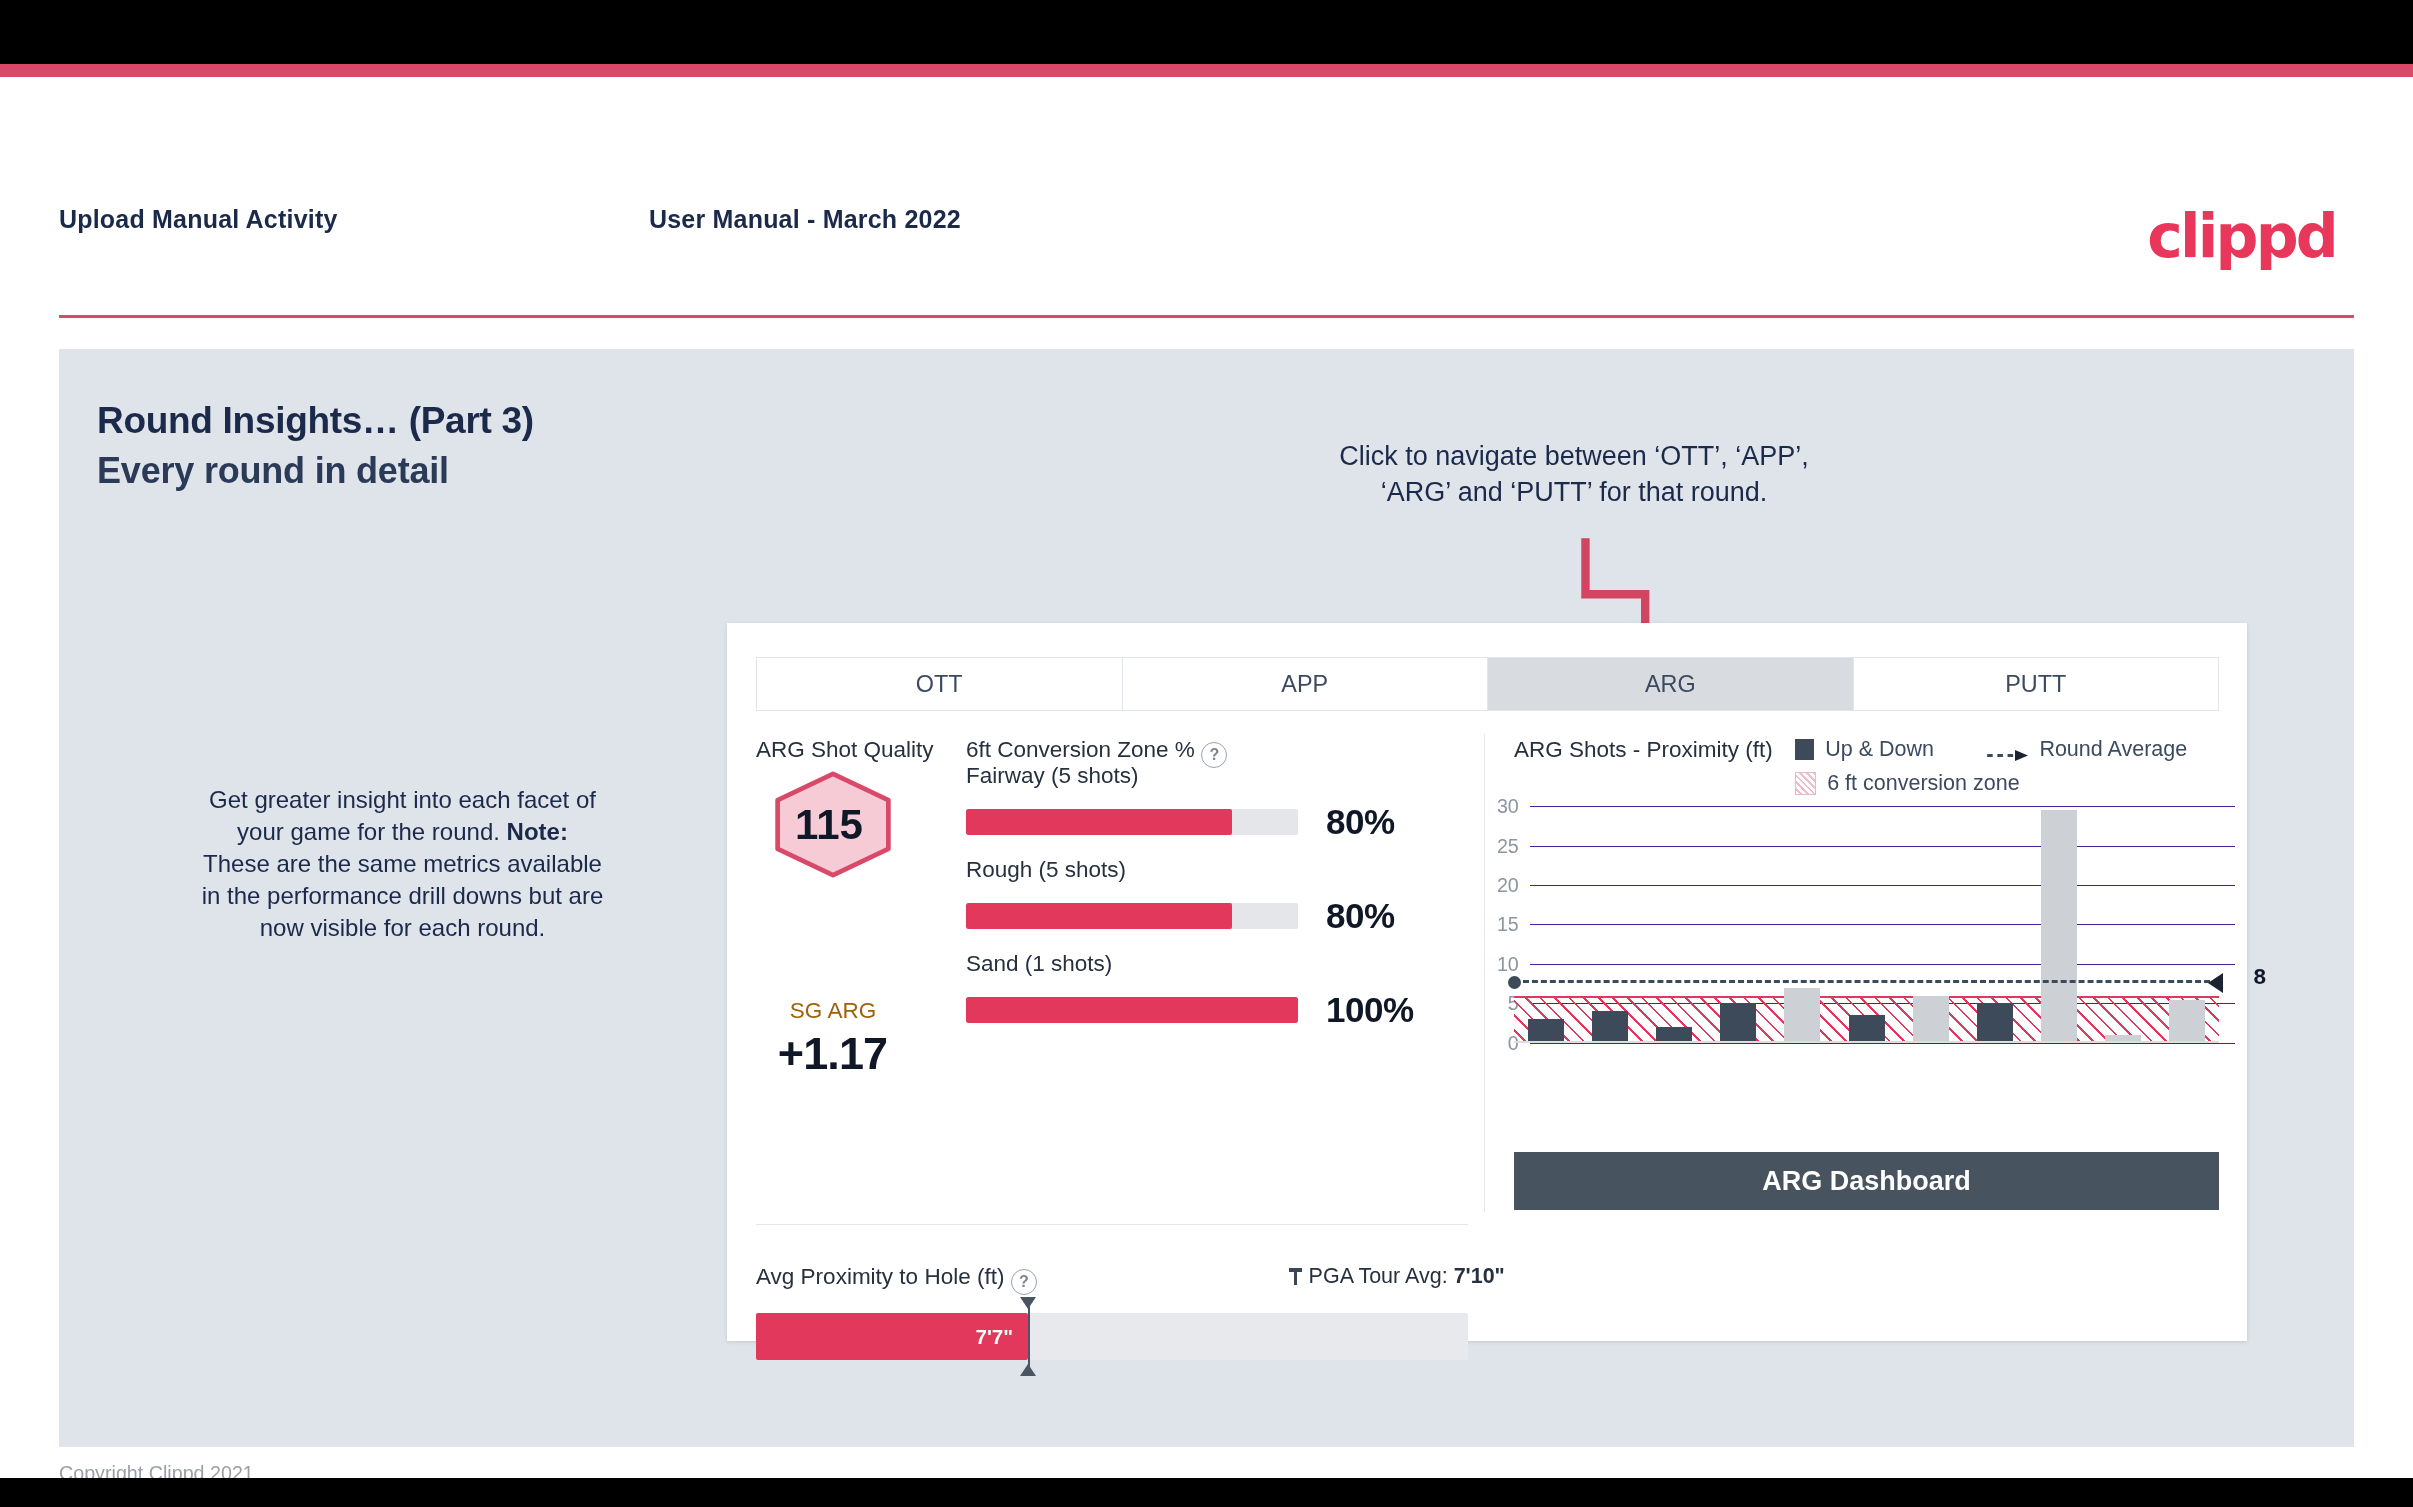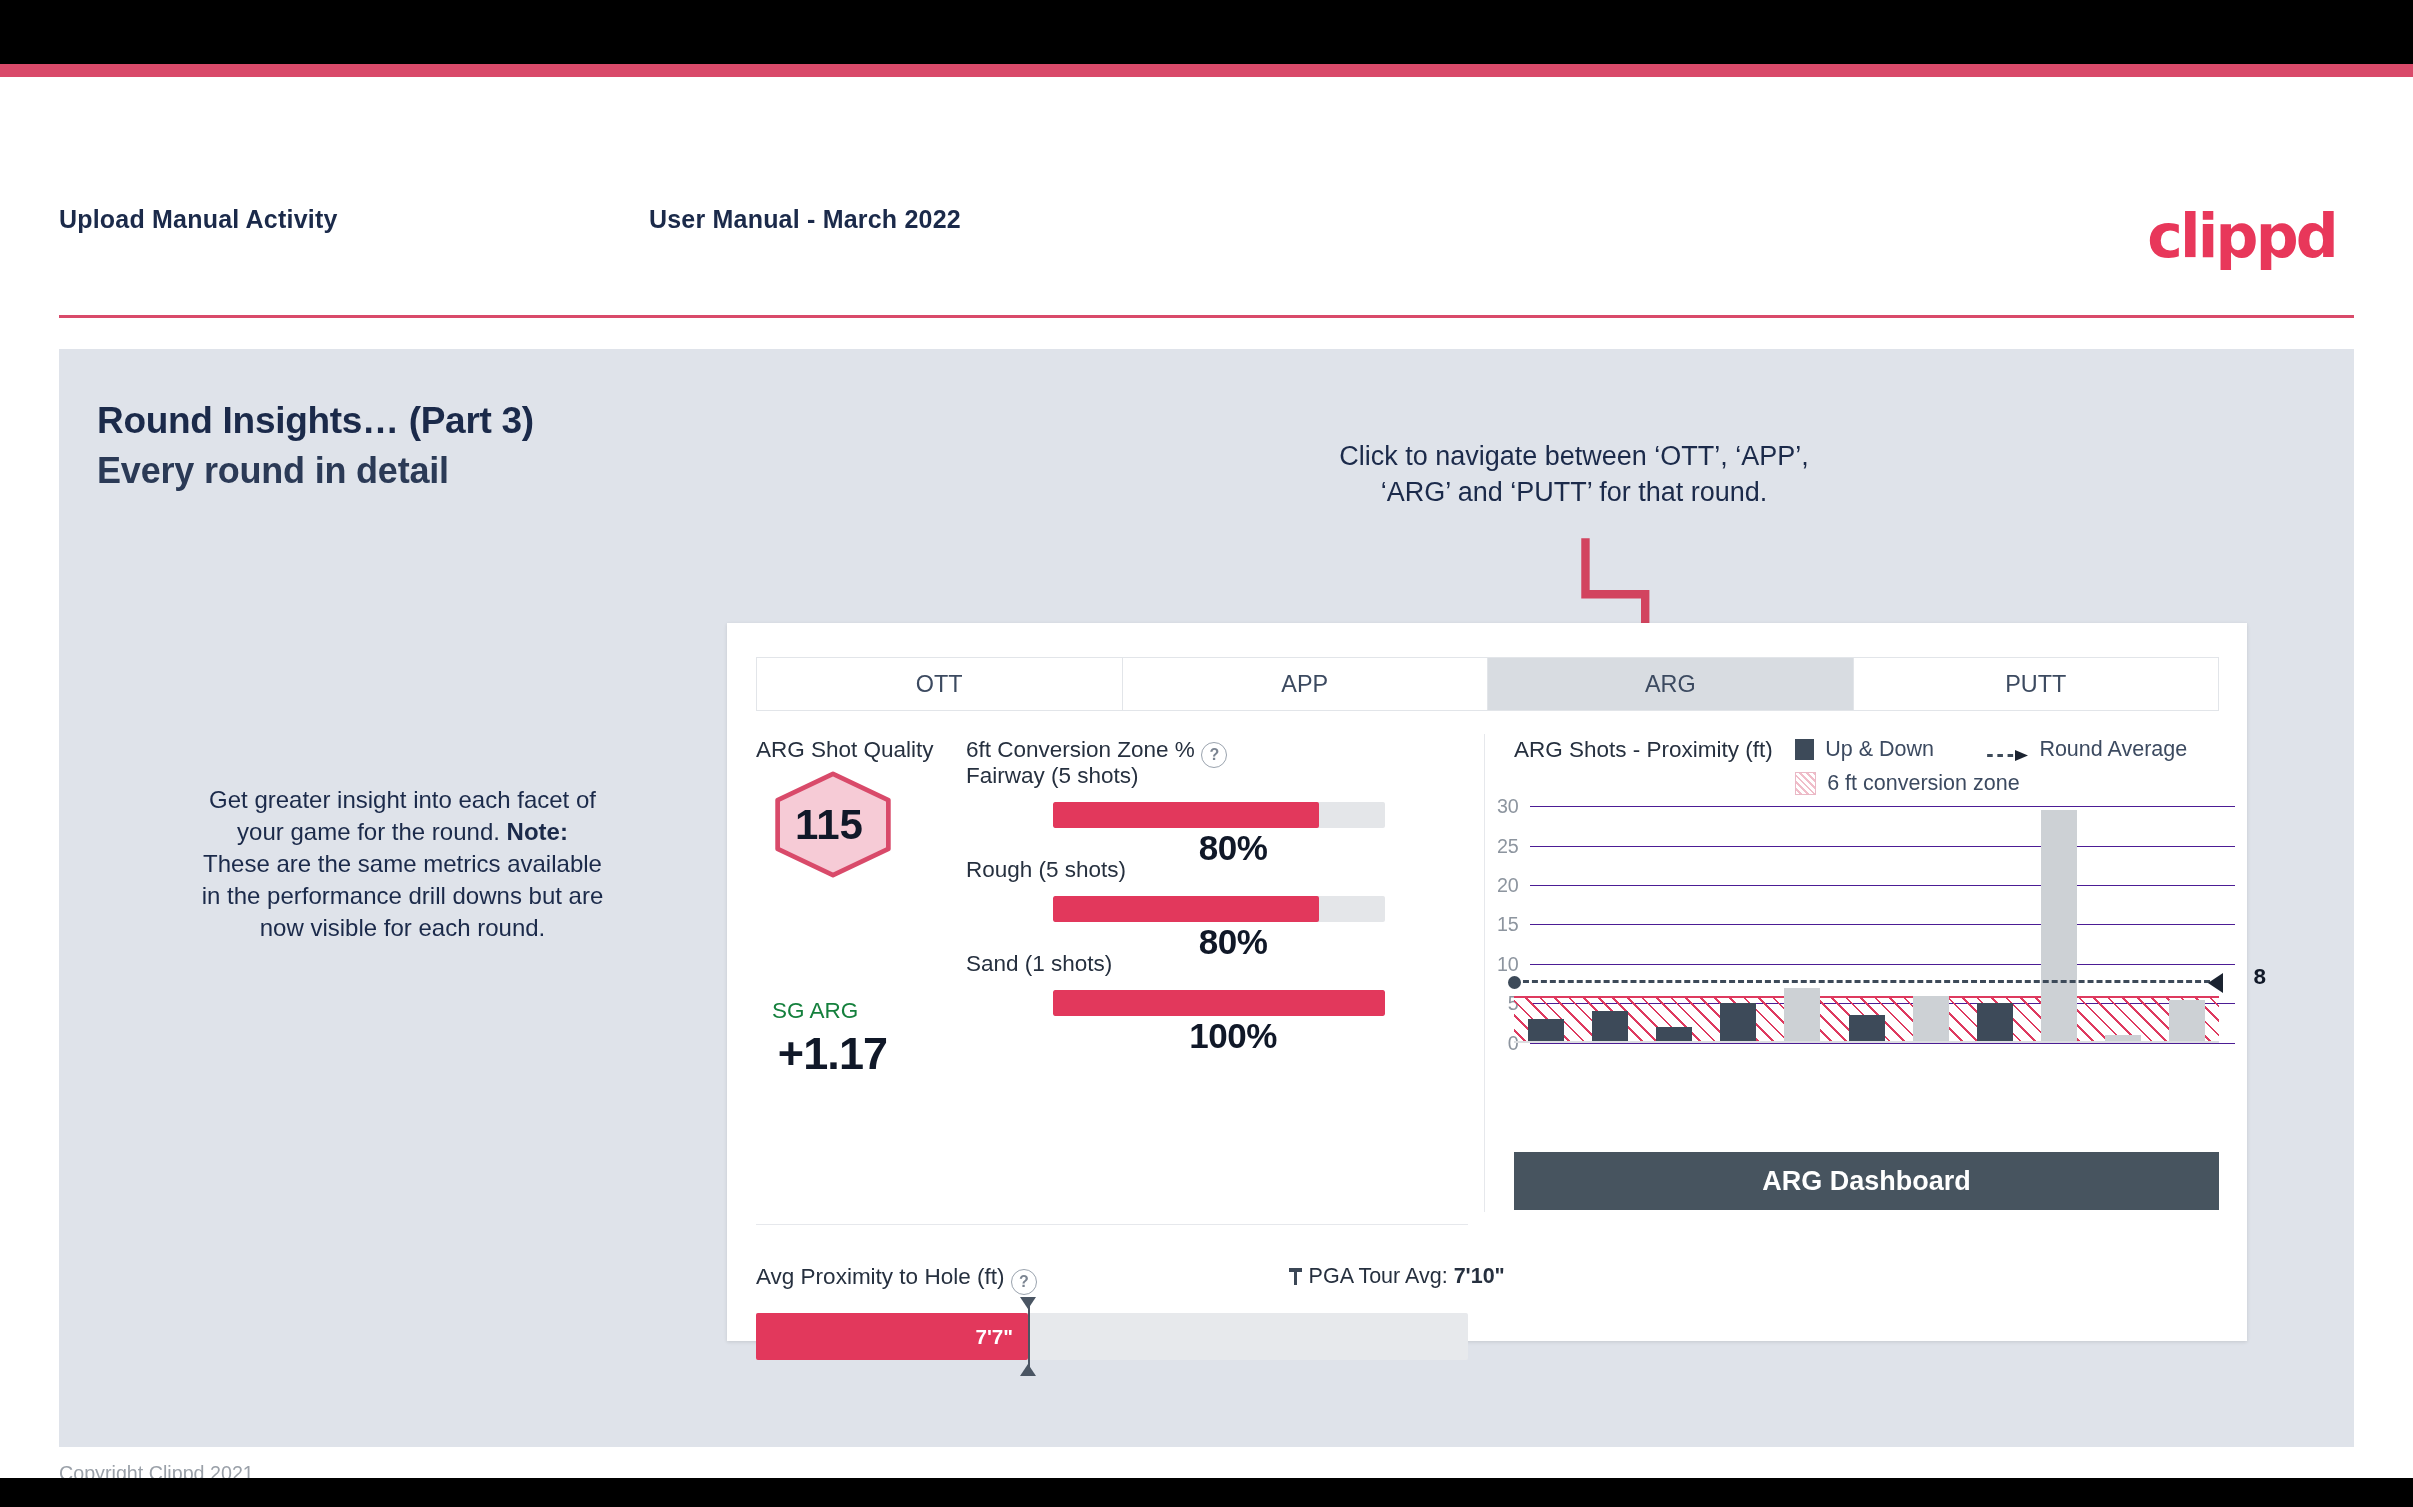--- a/index.html
+++ b/index.html
@@ -36,26 +36,26 @@
 
   .divider-v{position:absolute;left:757px;top:111px;width:0.9px;height:478px;background:#e6e8ec;}
   .divider-h{position:absolute;left:29px;top:601px;width:712px;height:0.9px;background:#e6e8ec;}
 
   .lbl-sq{position:absolute;left:29px;top:114px;font-size:22.5px;color:#26303f;}
   .lbl-cz{position:absolute;left:239px;top:114px;font-size:22.5px;color:#26303f;}
   .qmark{display:inline-block;width:24px;height:24px;border:1.9px solid #9aa3ae;border-radius:50%;font-size:16px;line-height:23.4px;text-align:center;color:#7b8491;vertical-align:-2.8px;margin-left:6.6px;font-weight:600;}
 
   .hex{position:absolute;left:45px;top:148px;width:122px;height:107px;}
   .hexnum{position:absolute;left:41px;top:148px;width:122px;height:107px;display:flex;align-items:center;justify-content:center;font-size:42px;font-weight:600;color:#101828;}
-  .sgarg{position:absolute;left:45px;top:375px;width:122px;font-size:22.5px;color:#15803d;}
+  .sgarg{position:absolute;left:45px;top:375px;width:122px;text-align:center;font-size:22.5px;color:#a16207;}
   .sgval{position:absolute;left:26px;top:405px;width:159px;text-align:center;font-size:45px;font-weight:700;color:#101828;letter-spacing:-0.9px;}
 
   .metric{position:absolute;left:239px;width:506px;}
   .metric .mlabel{font-size:22.5px;color:#26303f;margin-bottom:13px;}
-  .mrow{display:flex;align-items:center;flex-direction:column;}
+  .mrow{display:flex;align-items:center;}
   .track{width:332px;height:26px;background:#e4e6e9;border-radius:1.9px;overflow:hidden;}
   .fill{height:26px;background:#e2385c;border-radius:1.9px;}
   .mval{margin-left:28px;font-size:35px;font-weight:700;color:#101828;letter-spacing:-0.5px;}
 
   .prox-label{position:absolute;left:29px;top:641px;font-size:22.5px;color:#26303f;}
   .prox-pga{position:absolute;left:562px;top:641px;font-size:21.5px;color:#26303f;}
   .prox-pga b{font-weight:700;}
   .tee{display:inline-block;width:13px;height:17px;position:relative;vertical-align:-1.9px;margin-right:6.6px;}
   .tee:before{content:"";position:absolute;left:0;top:0;width:13px;height:3.7px;background:#3b4756;}
   .tee:after{content:"";position:absolute;left:4.7px;top:2.8px;width:3.7px;height:14px;background:#3b4756;}

